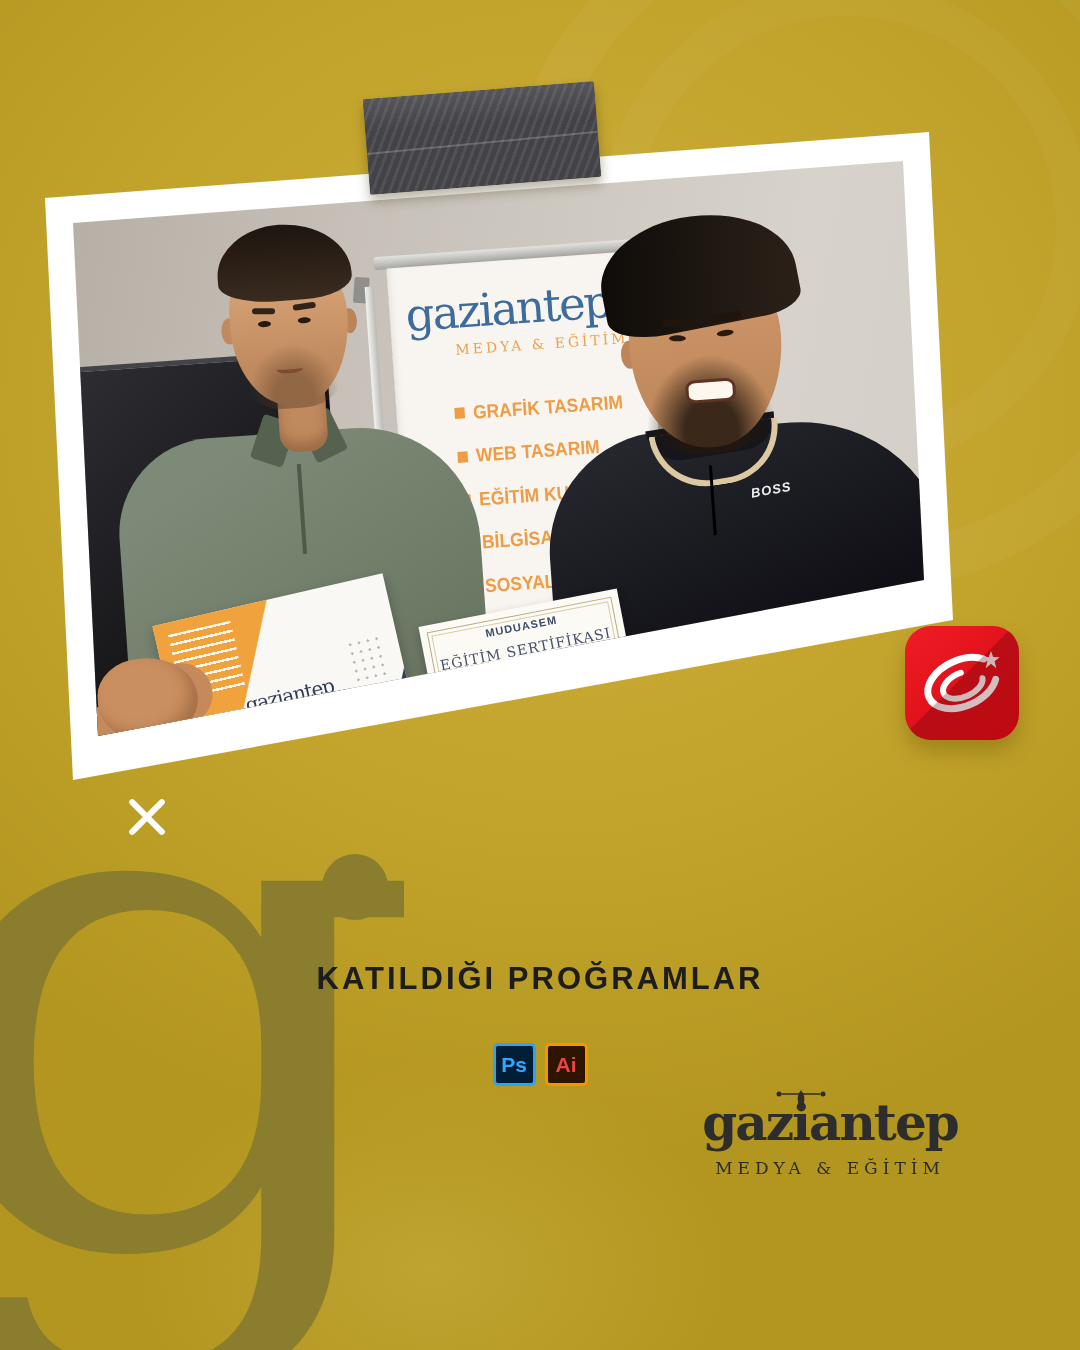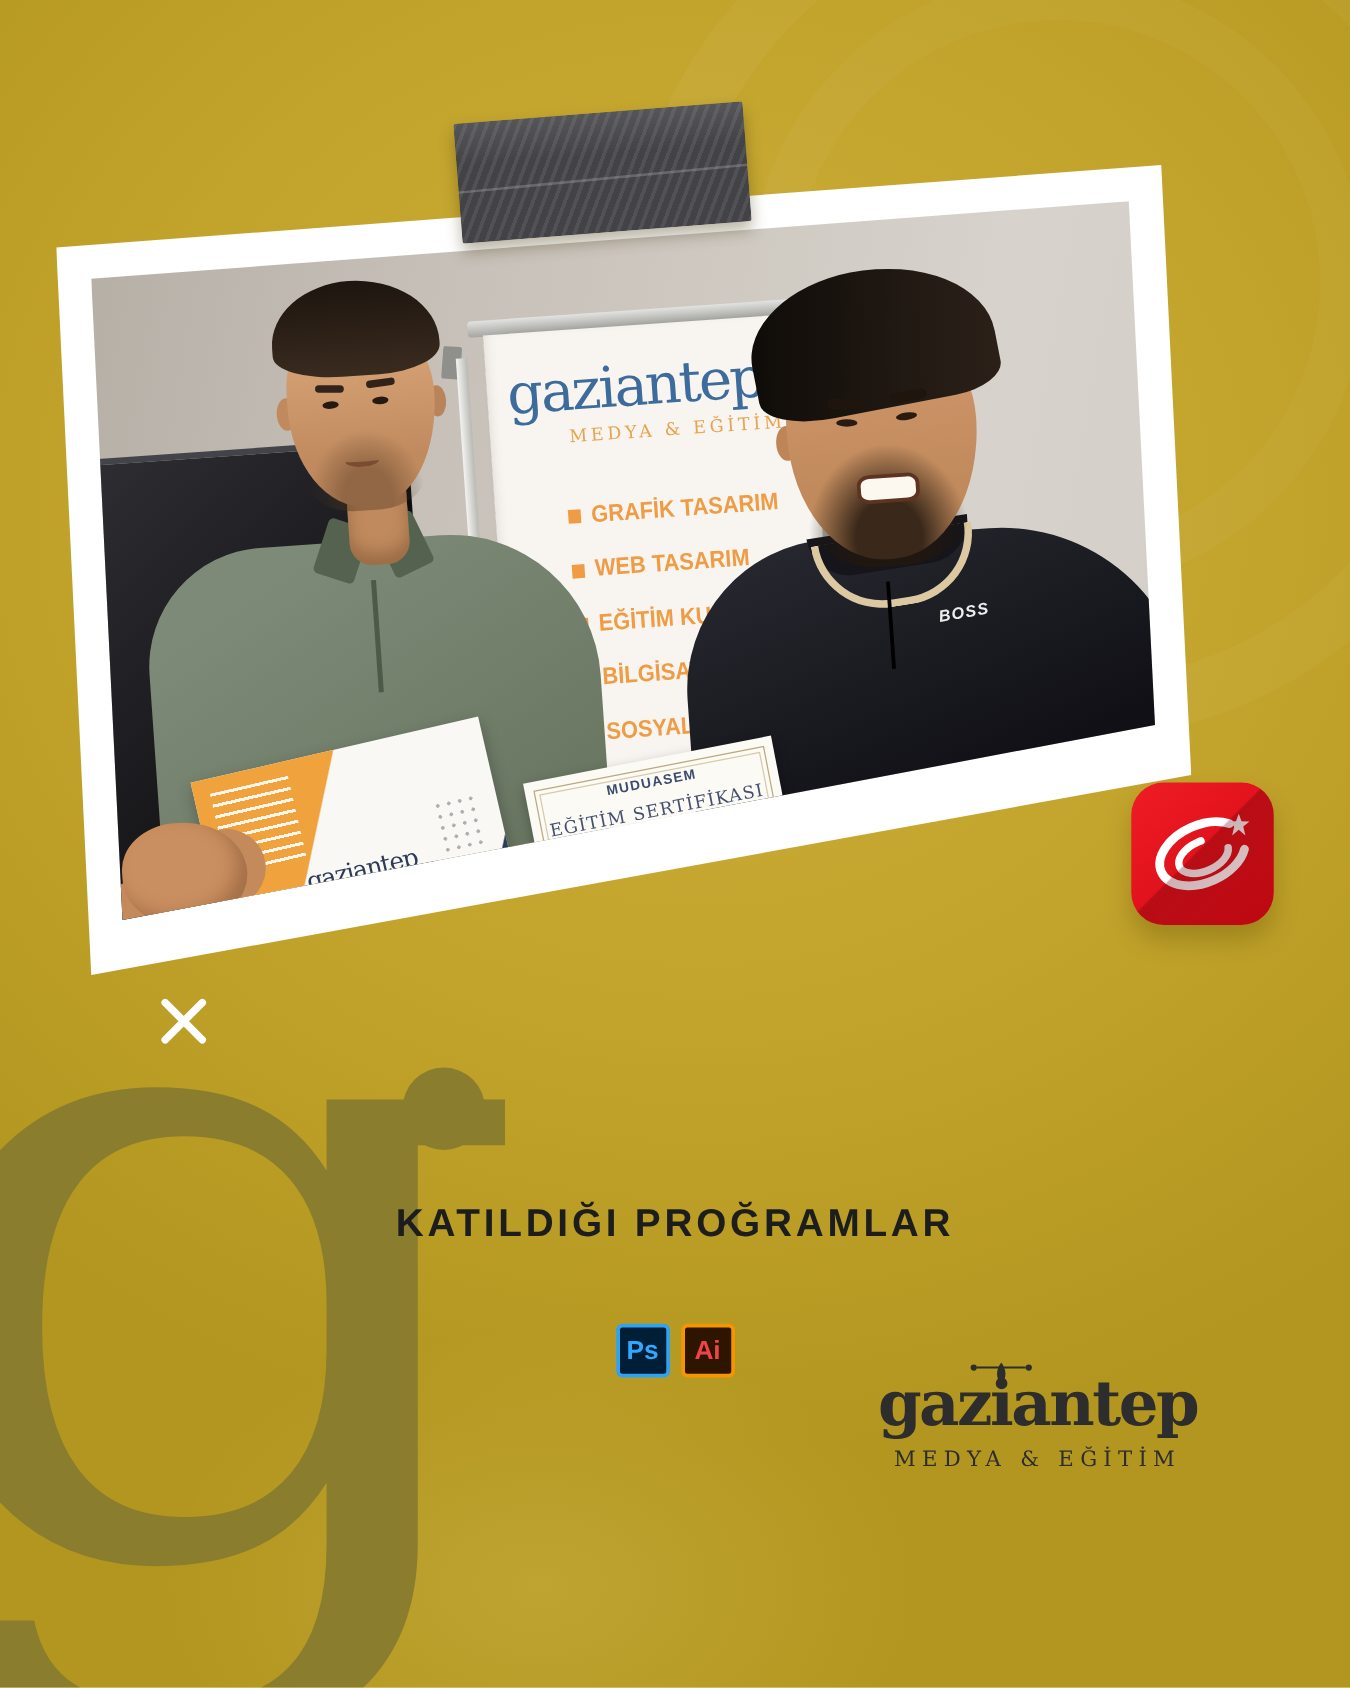--- a/index.html
+++ b/index.html
@@ -173,21 +173,21 @@
   
   .quote{left:0; top:834px; width:1080px; text-align:center; z-index:5;
     color:#1d1d1d; font-size:39px; line-height:52px;}
   .quote b{font-size:41px;}
 
   
   .programs-heading{left:0; top:961px; width:1080px; text-align:center; z-index:5;
     font-size:31px; font-weight:bold; letter-spacing:3px; color:#1d1d1d;}
   .program-icons{left:0; top:1043px; width:1080px; display:flex; justify-content:center; gap:9px; z-index:5;}
   .app-icon{width:43px; height:43px; border-radius:5px; display:flex; align-items:center; justify-content:center;
-    font-size:21px; font-weight:bold; box-sizing:border-box;margin-top:16px;}
+    font-size:21px; font-weight:bold; box-sizing:border-box;}
   .app-icon.ps{background:#001e36; border:3px solid #2fa3f2; color:#31a8ff;}
   .app-icon.ai{background:#2e1500; border:3px solid #f79500; color:#ef4444;}
 
   
   .footer-brand{left:640px; top:1098px; width:380px; text-align:center; z-index:5; color:#2d2d2d;
     font-family:"DejaVu Serif", serif; font-size:50px; font-weight:bold; letter-spacing:-2px; line-height:1;}
   .footer-pen{left:775px; top:1088px; z-index:6;}
   .footer-brand-sub{left:640px; top:1158px; width:380px; text-align:center; z-index:5; color:#2d2d2d;
     font-family:"DejaVu Serif", serif; font-size:17px; letter-spacing:5px;}
   .footer-url{left:640px; top:1184px; width:380px; text-align:center; z-index:5; color:#1e1e1e; font-size:23px;}

